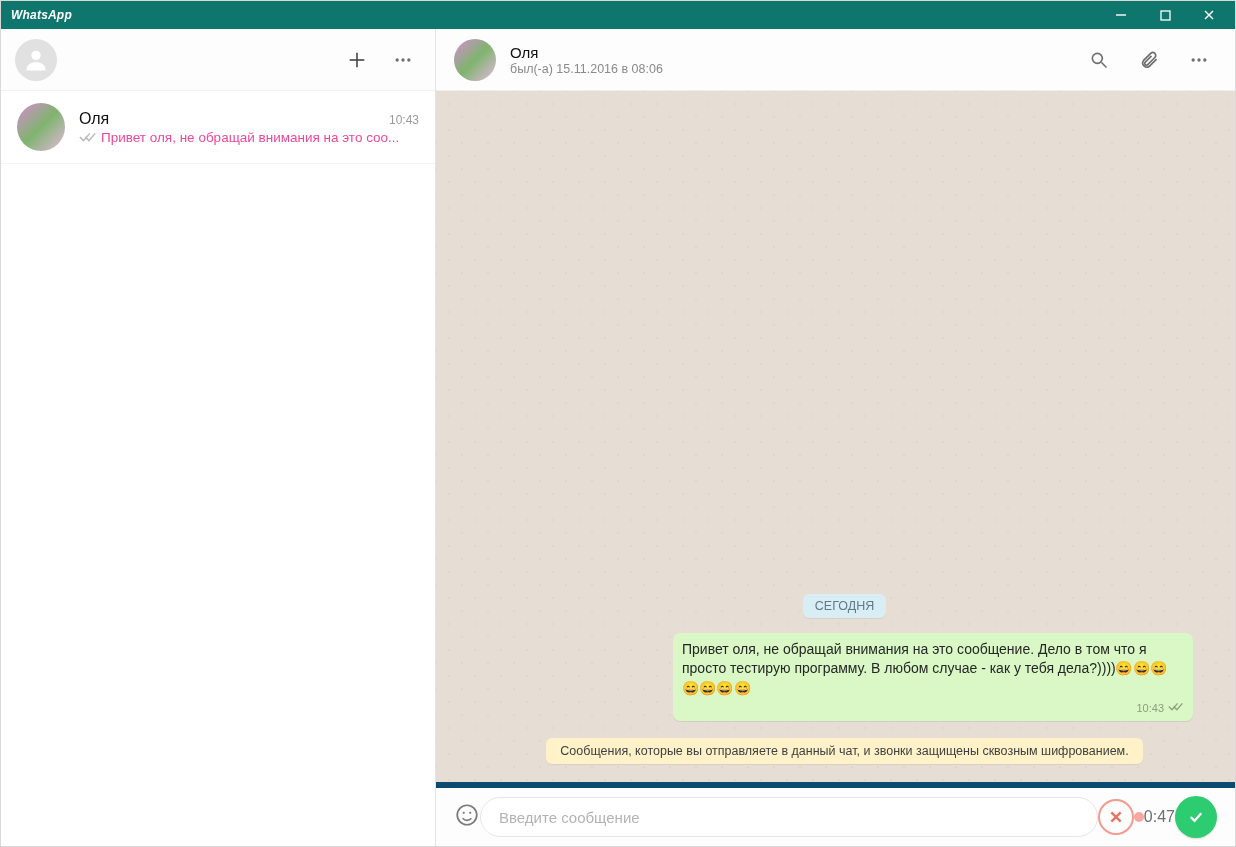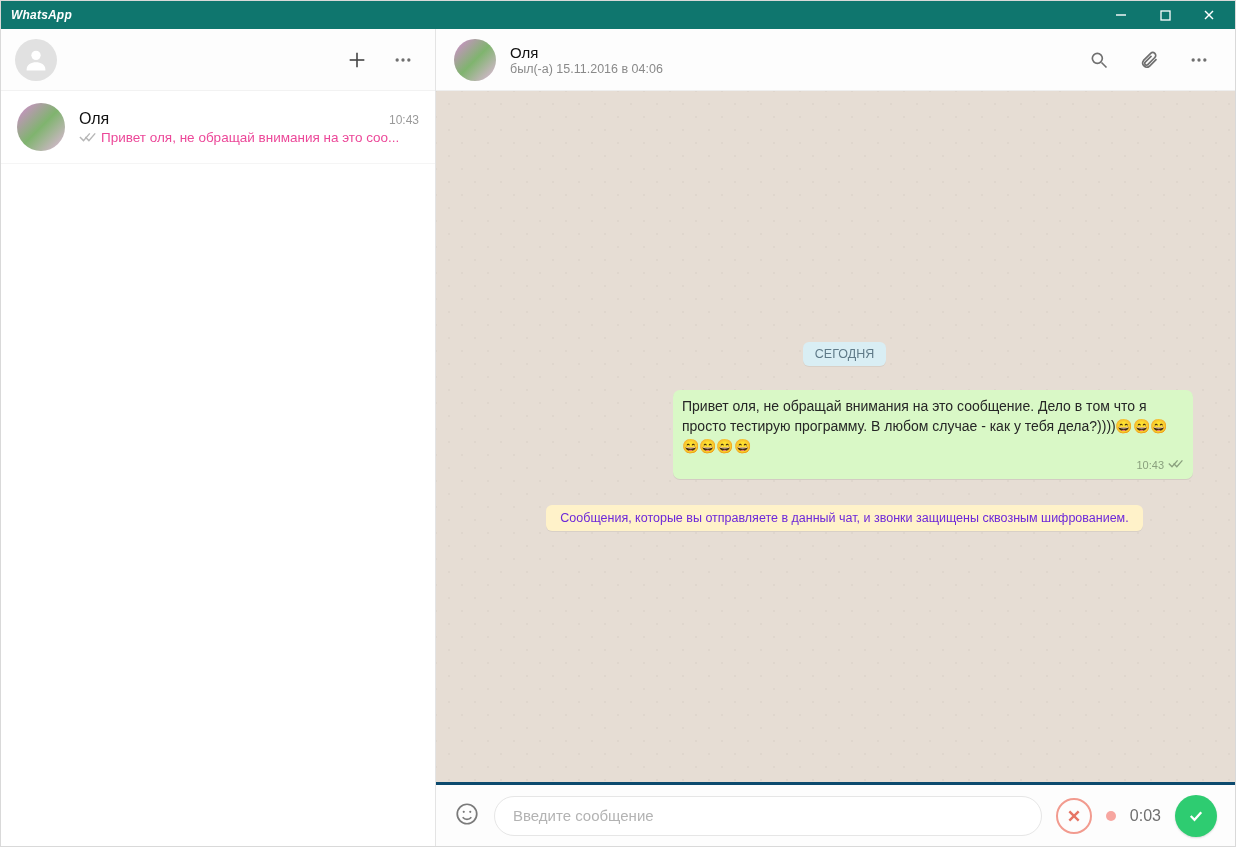--- a/index.html
+++ b/index.html
@@ -110,21 +110,21 @@
   
   .conv{
     flex:1;overflow:auto;
     background-color:#e6ddd4;
     background-image:
       radial-gradient(rgba(0,0,0,0.03) 1px, transparent 1px),
       radial-gradient(rgba(0,0,0,0.03) 1px, transparent 1px);
     background-size:26px 26px;
     background-position:0 0,13px 13px;
     padding:18px 42px 18px 60px;
-    display:flex;flex-direction:column;justify-content:center;gap:18px;
+    display:flex;flex-direction:column;justify-content:flex-end;gap:9px;
   }
   .datechip-wrap{display:flex;justify-content:center;margin-bottom:6px;}
   .datechip{
     background:#d9eef4;color:#5f7a88;
     font-size:12.5px;font-weight:500;
     padding:5px 12px;border-radius:6px;
     box-shadow:0 1px 0 rgba(0,0,0,0.06);
   }
   .bubble-out{
     align-self:flex-end;max-width:520px;
@@ -133,30 +133,30 @@
     box-shadow:0 1px 0 rgba(0,0,0,0.08);
     font-size:14px;color:#262626;line-height:1.4;
     position:relative;
   }
   .bubble-out .meta{
     display:flex;justify-content:flex-end;align-items:center;gap:4px;
     font-size:11px;color:#8aa07e;margin-top:2px;
   }
   .enc-notice-wrap{display:flex;justify-content:center;margin-top:8px;}
   .enc-notice{
-    background:#fff2c9;color:#6d28d9;
+    background:#fff2c9;color:#404040;
     font-size:12.5px;padding:6px 14px;border-radius:6px;
     box-shadow:0 1px 0 rgba(0,0,0,0.06);
     text-align:center;max-width:680px;
   }
   
   .composer{
     flex:0 0 64px;height:64px;
-    display:flex;align-items:center;gap:14px;
-    padding:0 18px;background:#fdfdfd;border-top:3px solid #0c4a6e;
+    display:flex;align-items:center;
+    padding:0 18px;background:#fdfdfd;border-top:6px solid #0c4a6e;
   }
   .composer .emoji{cursor:pointer;}
   .composer .inputpill{
     flex:1;height:40px;border:1px solid #e6e6e6;border-radius:20px;
     display:flex;align-items:center;padding:0 18px;background:#fff;
   }
   .composer .inputpill input{
     border:none;outline:none;flex:1;font-size:15px;color:#555;background:transparent;
   }
   .composer .inputpill input::placeholder{color:#b3b3b3;}
@@ -243,21 +243,21 @@
         </div>
       </div>
     </div>
   </div>
 
   <div class="right">
     <div class="right-header">
       <div class="ava"></div>
       <div class="info">
         <div class="name">Оля</div>
-        <div class="status">был(-а) 15.11.2016 в 04:06</div>
+        <div class="status">был(-а) 15.11.2016 в 08:06</div>
       </div>
       <span class="spacer"></span>
       <div class="hicon">
         <svg width="20" height="20" viewBox="0 0 24 24" fill="none" stroke="#6f6f6f" stroke-width="2">
             <circle cx="10" cy="10" r="6"></circle>
             <line x1="15" y1="15" x2="21" y2="21"></line>
           </svg>
       </div>
       <div class="hicon">
         <svg width="20" height="22" viewBox="0 0 24 24" fill="none" stroke="#6f6f6f" stroke-width="2">
@@ -308,21 +308,21 @@
       <div class="inputpill">
         <input type="text" placeholder="Введите сообщение" style="">
       </div>
       <div class="cancelbtn">
         <svg width="14" height="14" viewBox="0 0 12 12" fill="none" stroke="#e67565" stroke-width="2">
             <line x1="2" y1="2" x2="10" y2="10"></line>
             <line x1="10" y1="2" x2="2" y2="10"></line>
           </svg>
       </div>
       <span class="recdot"></span>
-      <span class="rectime">0:03</span>
+      <span class="rectime">0:47</span>
       <div class="sendbtn">
         <svg width="18" height="18" viewBox="0 0 24 24" fill="none" stroke="#fff" stroke-width="3">
             <polyline points="5 12 10 17 19 7"></polyline>
           </svg>
       </div>
     </div>
   </div>
 </div>
 
 </body></html>

